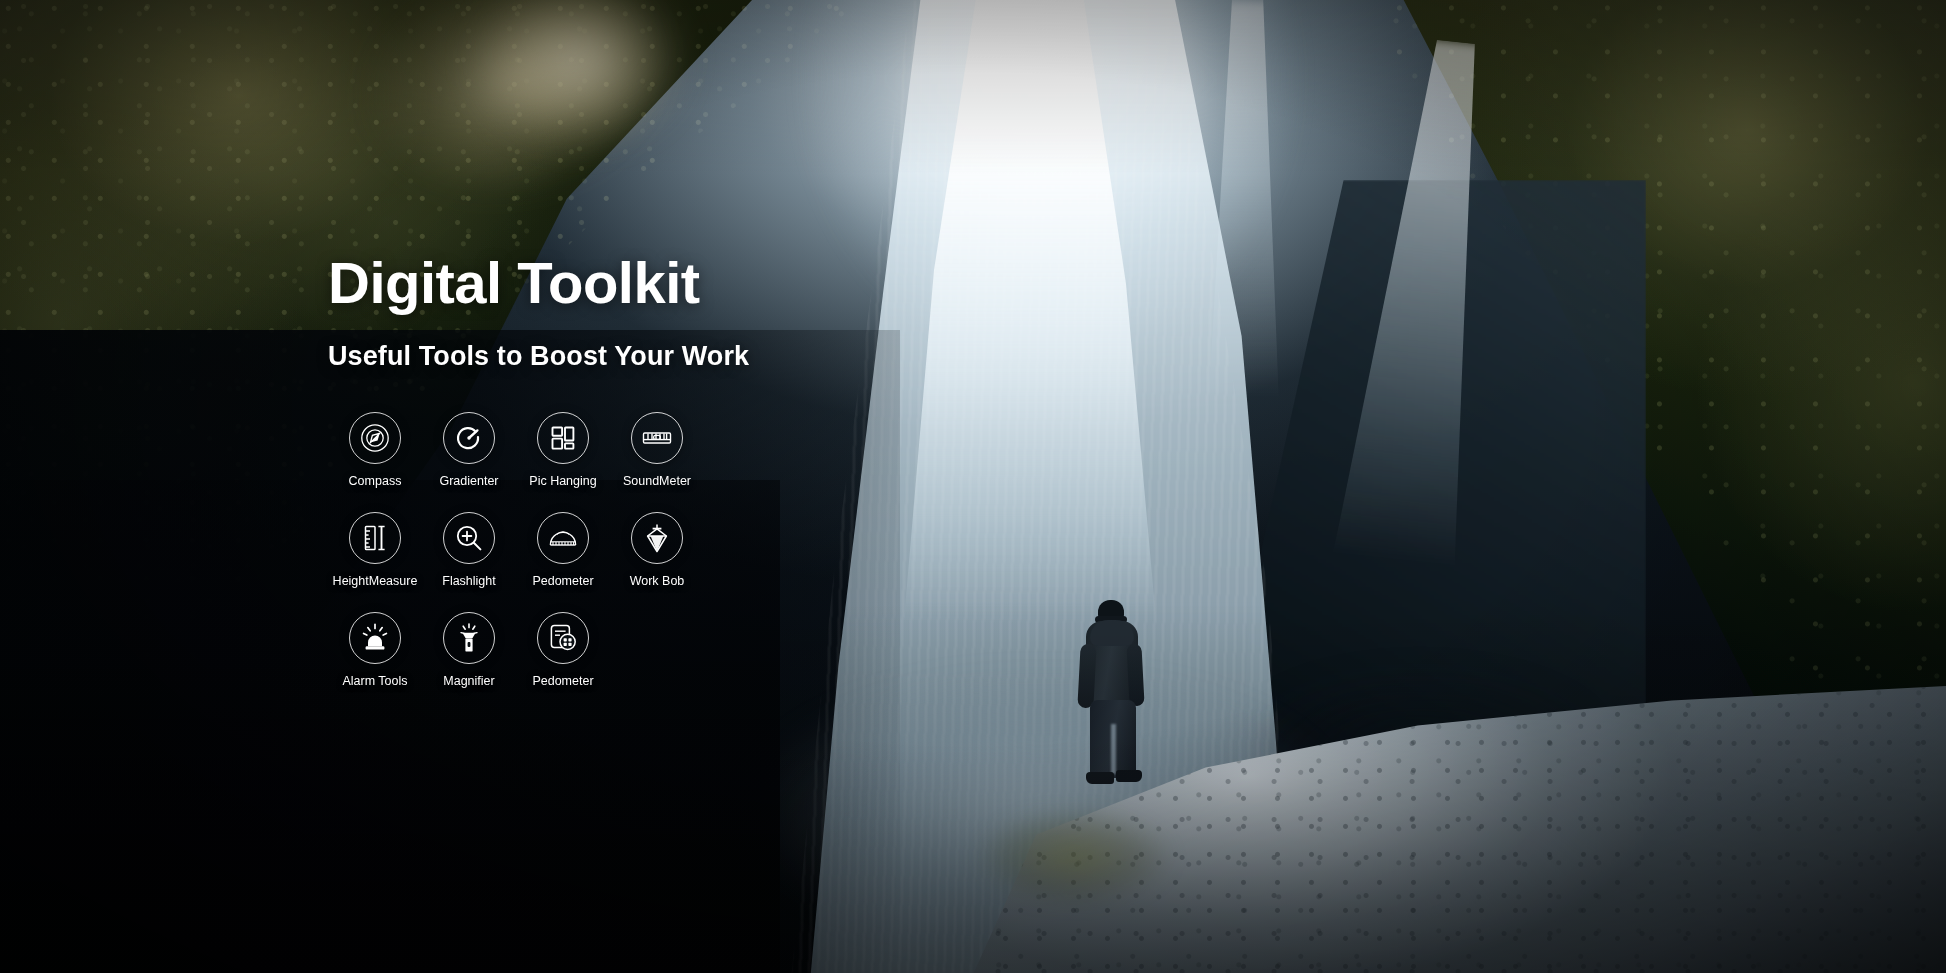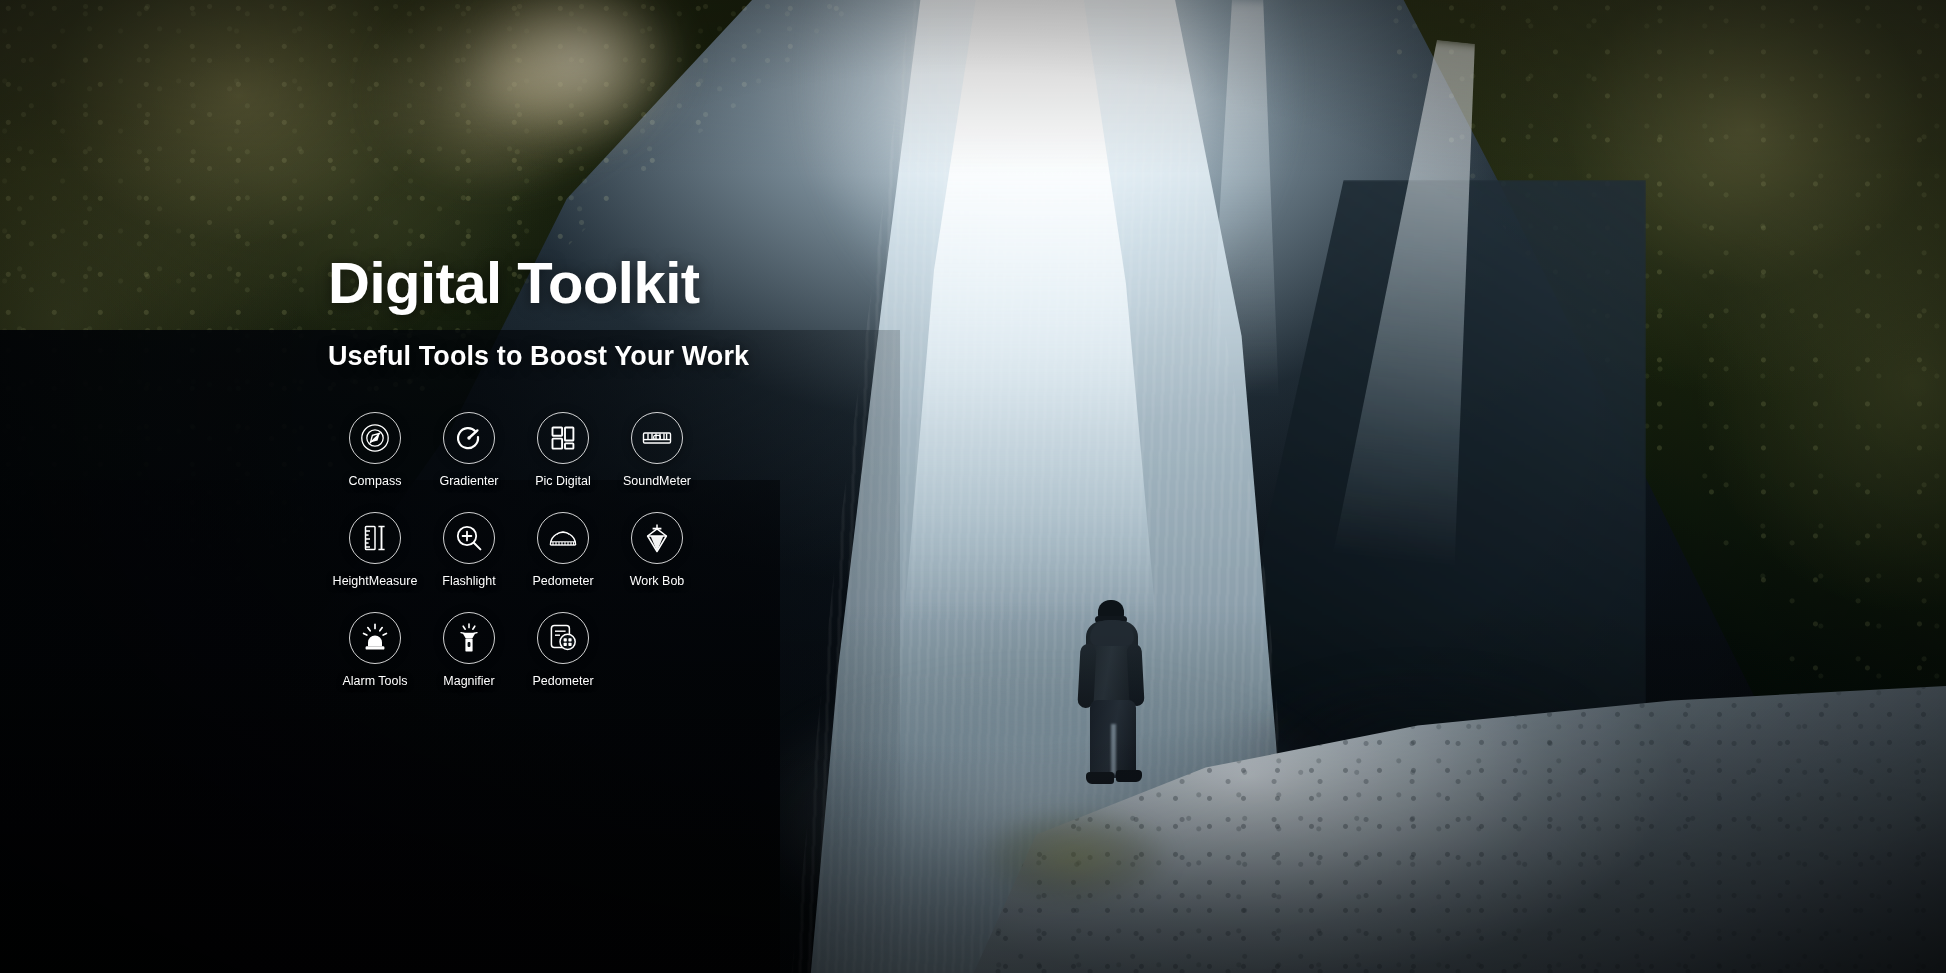--- a/index.html
+++ b/index.html
@@ -380,21 +380,21 @@
 
       <div class="tool">
         <span class="tool-circle">
           <svg width="28" height="28" viewBox="0 0 28 28" fill="none" stroke="#fff" stroke-width="1.9">
             <rect x="3.5" y="3.5" width="9.6" height="8.2" rx="0.6"></rect>
             <rect x="16" y="3.5" width="8.4" height="13" rx="0.6"></rect>
             <rect x="3.5" y="14.6" width="9.6" height="10" rx="0.6"></rect>
             <rect x="16" y="19.4" width="8.4" height="5.2" rx="0.6"></rect>
           </svg>
         </span>
-        <span class="tool-label">Pic Digital</span>
+        <span class="tool-label">Pic Hanging</span>
       </div>
 
       <div class="tool">
         <span class="tool-circle">
           <svg width="32" height="32" viewBox="0 0 32 32" fill="none" stroke="#fff" stroke-width="1.4">
             <rect x="2.5" y="11" width="27" height="10" rx="1.2"></rect>
             <path d="M2.5 17.6 H29.5"></path>
             <path d="M7 11.4 V17.4 M11 11.4 V17.4 M15 11.4 V17.4 M19 11.4 V17.4 M23 11.4 V17.4 M25.6 11.4 V17.4"></path>
             <rect x="12.6" y="13.4" width="6.8" height="4" rx="2" stroke-width="1.2"></rect>
           </svg>

